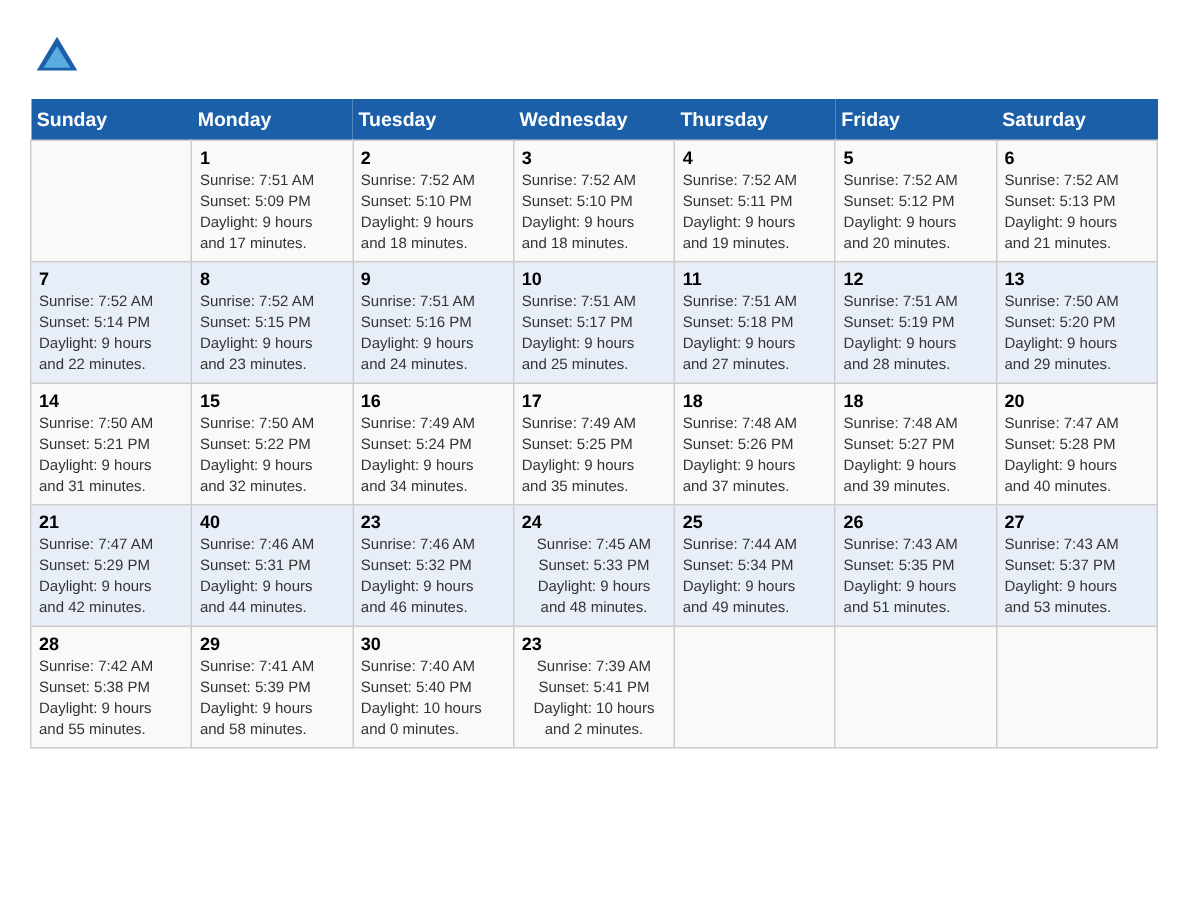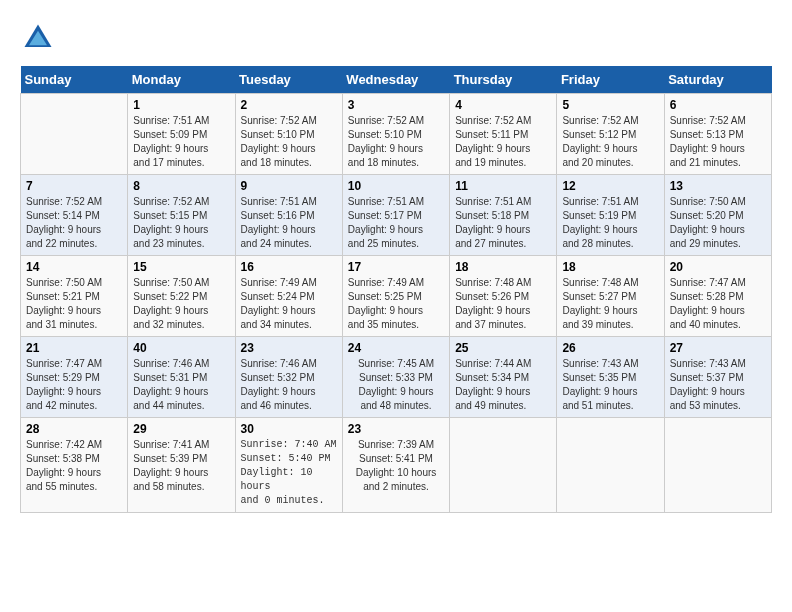--- a/index.html
+++ b/index.html
@@ -325,21 +325,21 @@
         </td>
         <td>
           <div class="day-num">29</div>
           <div class="day-info" style="white-space: pre-line;">Sunrise: 7:41 AM
 Sunset: 5:39 PM
 Daylight: 9 hours
 and 58 minutes.</div>
         </td>
         <td>
           <div class="day-num">30</div>
-          <div class="day-info" style="white-space: pre-line; font-family: Liberation Mono, monospace;">Sunrise: 7:40 AM
+          <div class="day-info" style="white-space: pre-line;">Sunrise: 7:40 AM
 Sunset: 5:40 PM
 Daylight: 10 hours
 and 0 minutes.</div>
         </td>
         <td>
           <div class="day-num">23</div>
           <div class="day-info" style="white-space: pre-line; text-align: center;">Sunrise: 7:39 AM
 Sunset: 5:41 PM
 Daylight: 10 hours
 and 2 minutes.</div>

